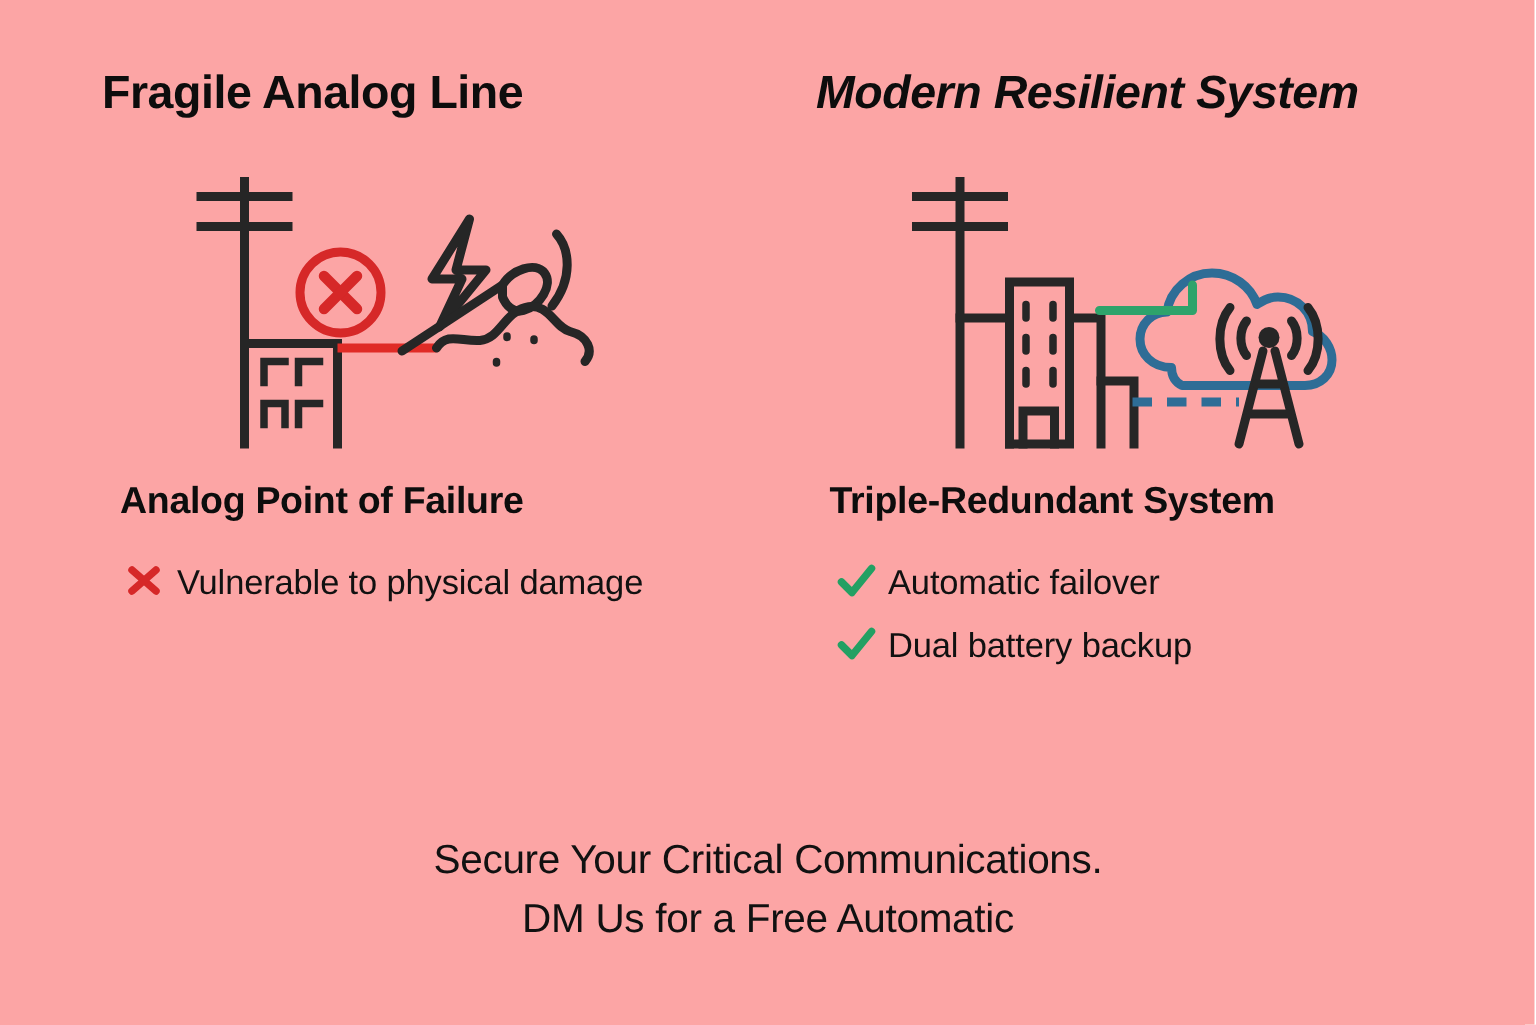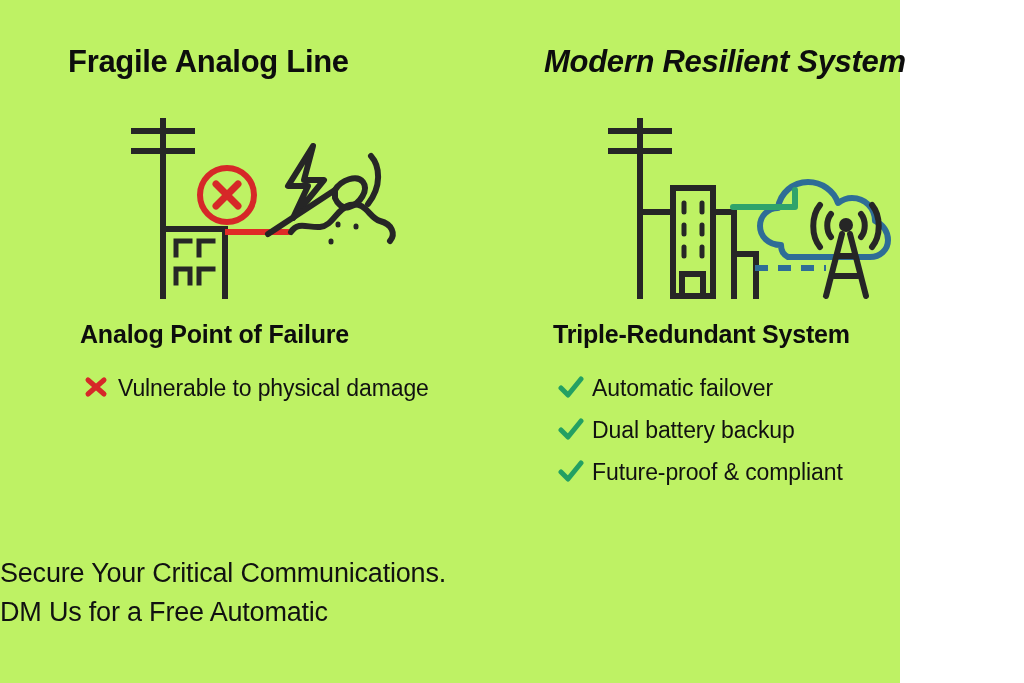--- a/index.html
+++ b/index.html
@@ -10,23 +10,23 @@
   body {
     width: 1024px;
     height: 683px;
     font-family: "Liberation Sans", sans-serif;
     color: #111111;
     overflow: hidden;
     position: relative;
   }
   .canvas {
     position: relative;
-    width: 900px;
+    width: 1023px;
     height: 683px;
-    background: #bef264;
+    background: #fca5a5;
   }
 
   
   .col-title {
     position: absolute;
     top: 44px;
     font-size: 31px;
     font-weight: bold;
     letter-spacing: -0.3px;
     color: #0d0d0d;
@@ -88,21 +88,21 @@
     white-space: nowrap;
     letter-spacing: -0.1px;
   }
 
   
   .cta {
     position: absolute;
     left: 0;
     top: 554px;
     width: 1024px;
-    text-align: left;
+    text-align: center;
     font-size: 27px;
     line-height: 39px;
     color: #111111;
     letter-spacing: -0.2px;
   }
   .cta .line { display: block; }
 </style>
 </head>
 <body>
 
@@ -234,28 +234,20 @@
       <span class="bullet-text">Automatic failover</span>
     </li>
     <li class="bullet-row">
       <span class="bullet-mark">
         <svg width="26" height="24" viewBox="0 0 26 24">
           <path d="M3 13 L10 20 L23 4" stroke="#23A063" stroke-width="5" fill="none" stroke-linecap="round" stroke-linejoin="round"></path>
         </svg>
       </span>
       <span class="bullet-text">Dual battery backup</span>
     </li>
-    <li class="bullet-row">
-      <span class="bullet-mark">
-        <svg width="26" height="24" viewBox="0 0 26 24">
-          <path d="M3 13 L10 20 L23 4" stroke="#23A063" stroke-width="5" fill="none" stroke-linecap="round" stroke-linejoin="round"></path>
-        </svg>
-      </span>
-      <span class="bullet-text">Future-proof &amp; compliant</span>
-    </li>
   </ul>
 
   <div class="cta">
     <span class="line">Secure Your Critical Communications.</span>
     <span class="line">DM Us for a Free Automatic</span>
   </div>
 
 </div>
 
 </body></html>

